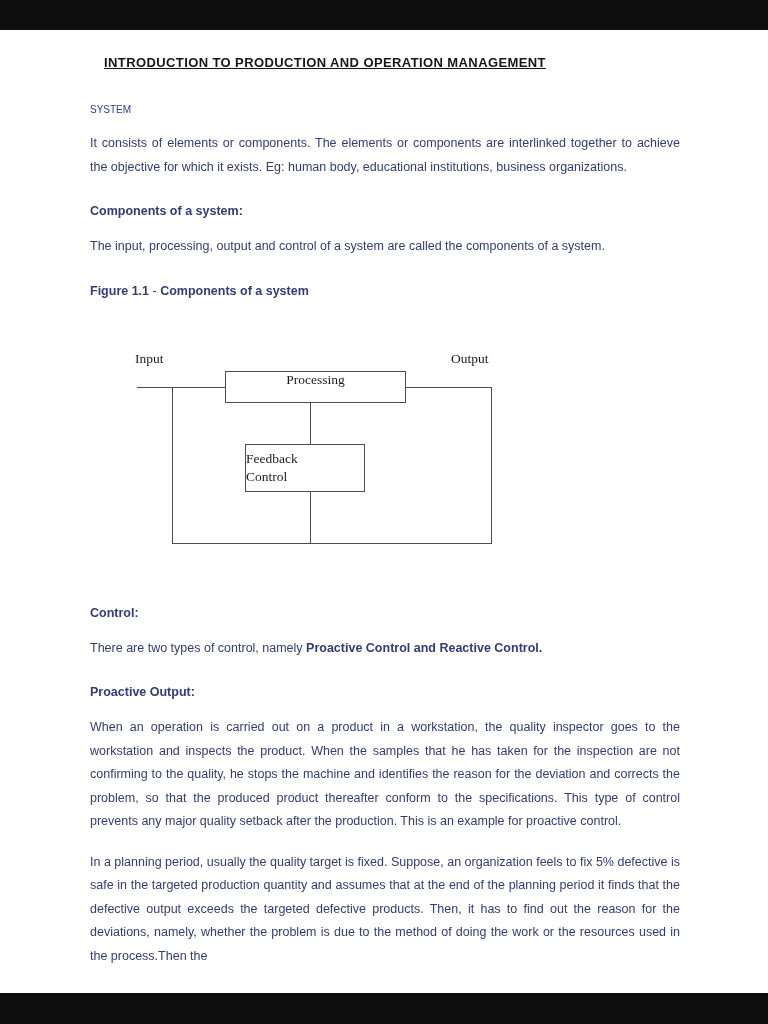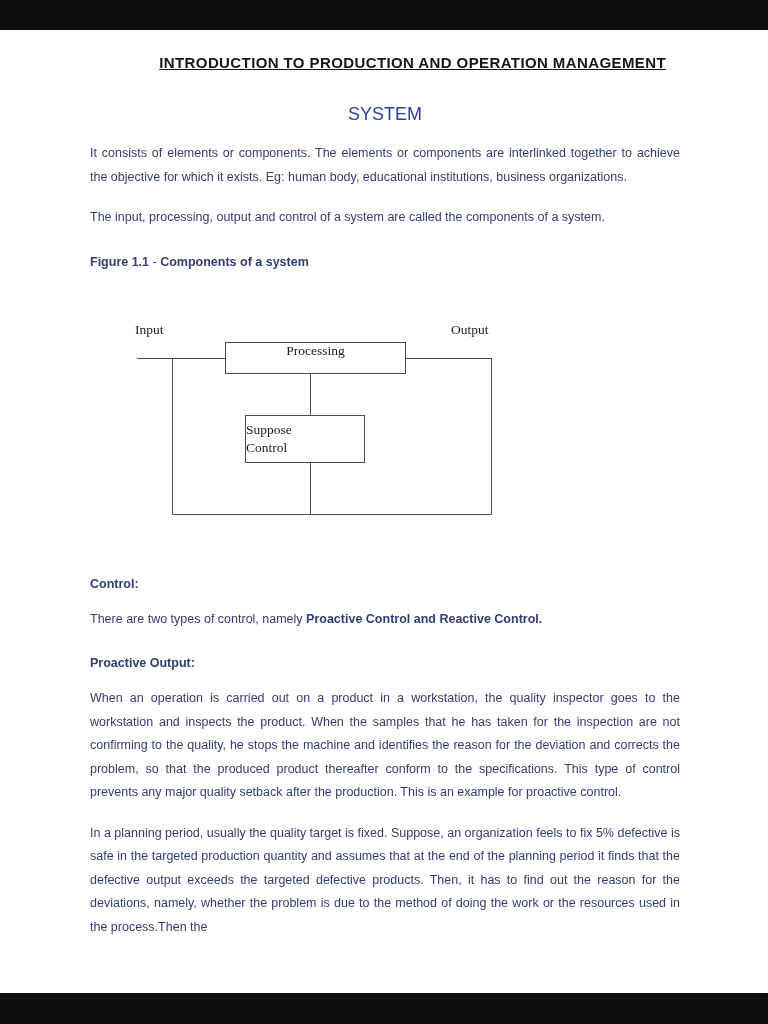--- a/index.html
+++ b/index.html
@@ -17,33 +17,32 @@
 
   .content {
     position:absolute; top:30px; bottom:31px; left:0; right:0;
     background:#ffffff;
     padding:0 88px 0 90px;
     box-sizing:border-box;
     overflow:hidden;
   }
 
   .doc-title {
-    font-size:15px; font-weight:bold;
-    text-align:right;
+    font-size:13px; font-weight:bold;
+    text-align:left;
     text-decoration:underline;
     color:#16161c;
     margin:18px 14px 0 14px;
     line-height:29px;
     letter-spacing:0.4px;
   }
 
   .sys-heading {
-    color:#2e4095; font-size:18px; font-weight:normal;
+    color:#2e4095; font-size:10px; font-weight:normal;
     margin:27px 0 0 0;
-    text-align:center;
   }
 
   p.body-para {
     color:#333c74; font-size:12.5px;
     line-height:23.5px;
     text-align:justify;
     margin:17px 0 0 0;
   }
 
   .bold-heading {
@@ -90,20 +89,21 @@
 <div class="viewer-bar top"></div>
 
 <div class="content">
 
   <h1 class="doc-title">INTRODUCTION TO PRODUCTION AND OPERATION MANAGEMENT</h1>
 
   <div class="sys-heading">SYSTEM</div>
 
   <p class="body-para">It consists of elements or components. The elements or components are interlinked together to achieve the objective for which it exists. Eg: human body, educational institutions, business organizations.</p>
 
+  <div class="bold-heading">Components of a system:</div>
 
   <p class="body-para">The input, processing, output and control of a system are called the components of a system.</p>
 
   <div class="figure-caption">
     <span class="b">Figure 1.1</span><span> - </span><span class="b">Components of a system</span>
   </div>
 
   <div class="diagram">
     <span class="dlabel" style="left:135px; top:5px;">Input</span>
     <span class="dlabel" style="left:451px; top:5px;">Output</span>
@@ -117,21 +117,21 @@
     <div class="dline" style="left:406px; top:41px; width:86px; height:1px;"></div>
 
     <div class="dline" style="left:172px; top:41px; width:1px; height:157px;"></div>
     <div class="dline" style="left:491px; top:41px; width:1px; height:157px;"></div>
 
     <div class="dline" style="left:172px; top:197px; width:320px; height:1px;"></div>
 
     <div class="dline" style="left:310px; top:57px; width:1px; height:41px;"></div>
 
     <div class="dbox feedback" style="left:245px; top:98px; width:120px; height:48px;">
-      <span>Suppose</span>
+      <span>Feedback</span>
       <span>Control</span>
     </div>
 
     <div class="dline" style="left:310px; top:146px; width:1px; height:51px;"></div>
   </div>
 
   <div class="bold-heading" style="margin-top:48px;">Control:</div>
 
   <p class="body-para">
     <span>There are two types of control, namely </span><span class="bold-inline">Proactive Control and Reactive Control.</span>

